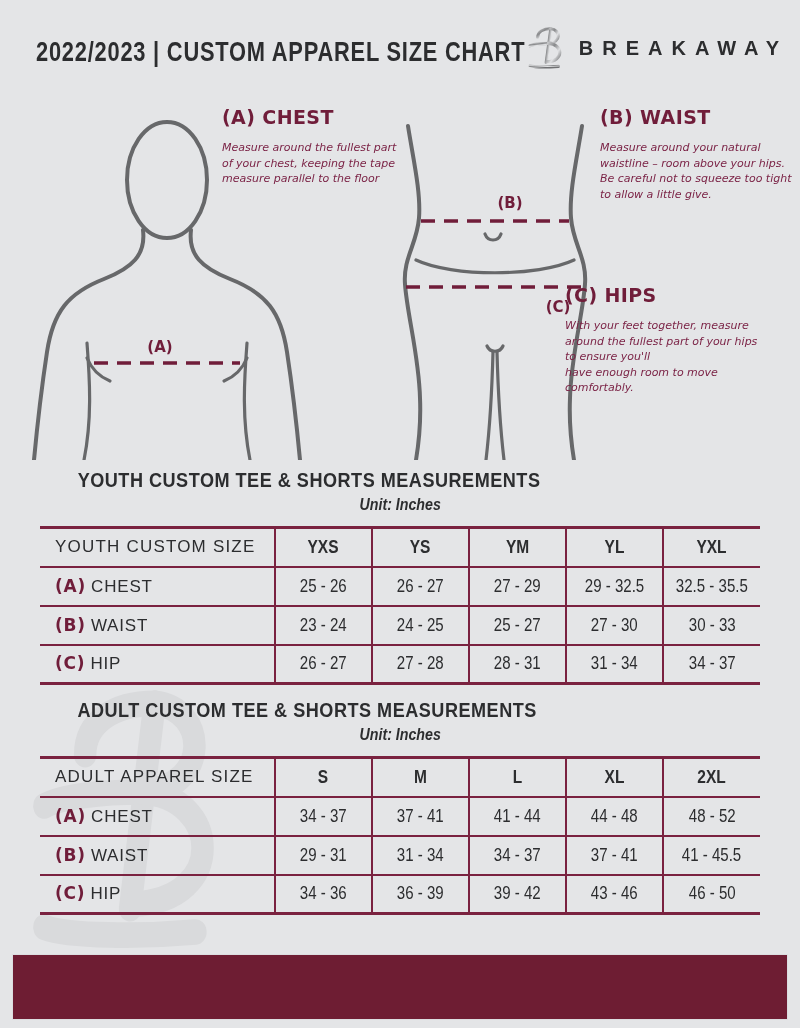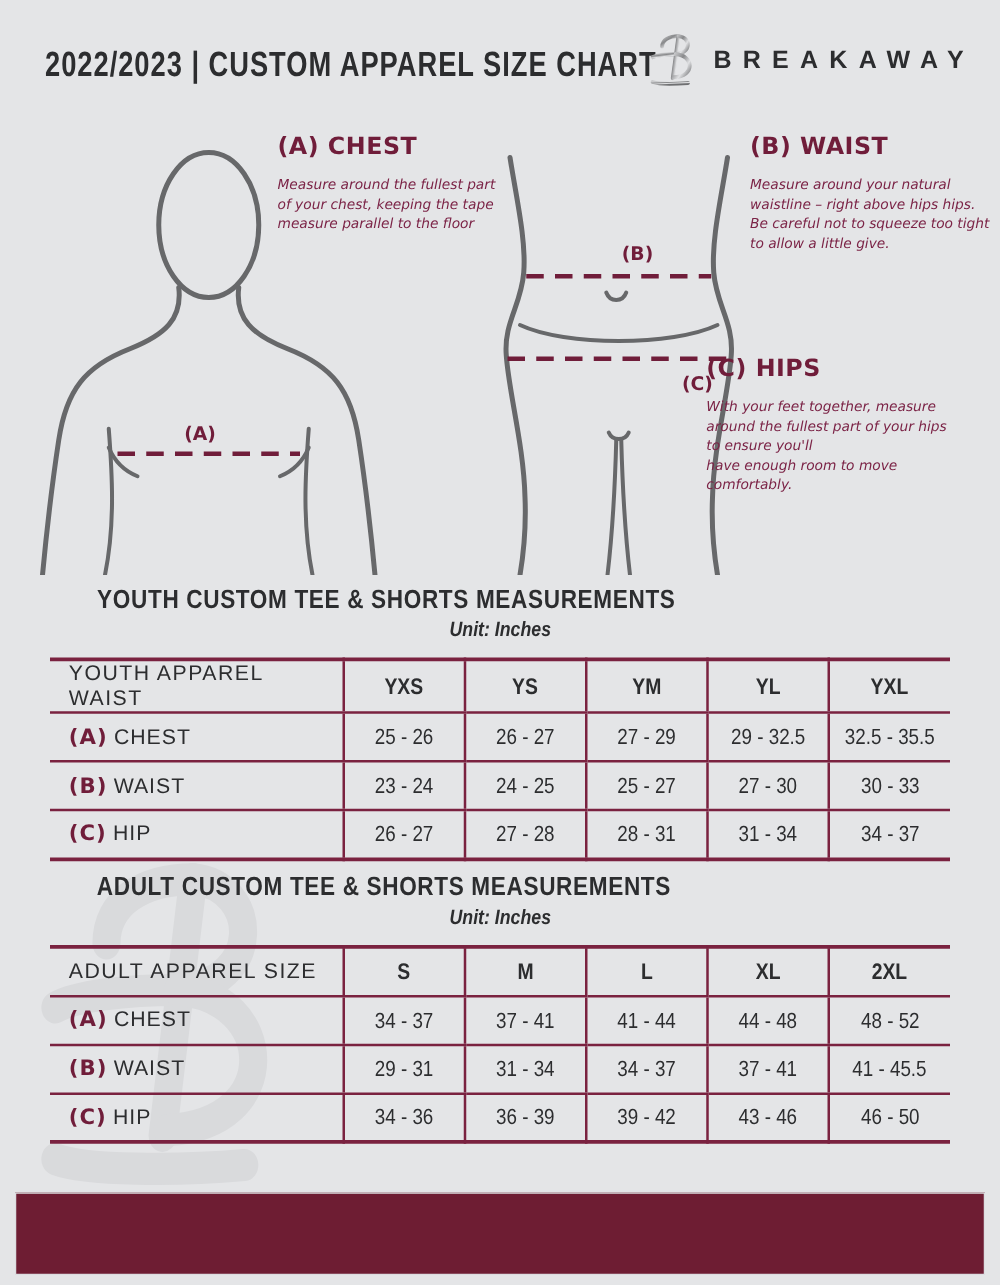--- a/index.html
+++ b/index.html
@@ -15,21 +15,21 @@
   *{margin:0;padding:0;box-sizing:border-box;}
   html,body{background:#cfd0d2;}
   .sheet{
     position:relative;width:800px;height:1028px;background:var(--bg);
     font-family:"Liberation Sans",sans-serif;overflow:hidden;margin:0 auto;
   }
   
   .page-title{position:absolute;left:36px;top:34px;height:36px;line-height:36px;color:var(--ink);}
   .cnd-t{display:inline-block;transform:scaleX(0.78);transform-origin:left center;
     font-weight:bold;font-size:28px;letter-spacing:1px;white-space:nowrap;}
-  .brand{position:absolute;top:22px;right:20px;display:flex;align-items:center;gap:6px;}
+  .brand{position:absolute;top:22px;right:12px;display:flex;align-items:center;gap:6px;}
   .brand-name{font-weight:bold;font-size:20px;letter-spacing:9px;color:var(--ink);white-space:nowrap;}
   
   .fig{position:absolute;}
   .fig-torso{left:20px;top:100px;}
   .fig-lower{left:390px;top:100px;}
   .fig path,.fig ellipse,.fig line{fill:none;}
   .outline{stroke:var(--fig);stroke-width:4;stroke-linecap:round;}
   .outline-thin{stroke:var(--fig);stroke-width:3.2;stroke-linecap:round;}
   .dash{stroke:var(--mar);stroke-width:3.6;stroke-dasharray:14 9;}
   .marker{font-family:"DejaVu Sans",sans-serif;font-weight:bold;font-size:15px;fill:var(--mar);}
@@ -123,21 +123,21 @@
     <line class="dash" x1="16" y1="187" x2="194" y2="187"></line>
     <text class="marker" x="168" y="212" text-anchor="middle">(C)</text>
   </svg>
 
   <div class="guide-block guide-chest">
     <div class="guide-h">(A) CHEST</div>
     <div class="guide-p">Measure around the fullest part of your chest, keeping the tape measure parallel to the floor</div>
   </div>
   <div class="guide-block guide-waist">
     <div class="guide-h">(B) WAIST</div>
-    <div class="guide-p">Measure around your natural waistline – right above hips hips. Be careful not to squeeze too tight to allow a little give.</div>
+    <div class="guide-p">Measure around your natural waistline – room above your hips. Be careful not to squeeze too tight to allow a little give.</div>
   </div>
   <div class="guide-block guide-hips">
     <div class="guide-h">(C) HIPS</div>
     <div class="guide-p">With your feet together, measure around the fullest part of your hips to ensure you'll
 have enough room to move comfortably.</div>
   </div>
 
   <svg class="watermark" width="245" height="280" viewBox="0 0 60 60" preserveAspectRatio="none">
     <path d="M 31,5 C 21,5 14,9 14,16"></path>
     <path d="M 31,5 L 25,49"></path>
@@ -157,21 +157,21 @@
     <colgroup>
         <col style="width:235px">
         <col style="width:97px">
         <col style="width:97px">
         <col style="width:97px">
         <col style="width:97px">
         <col style="width:97px">
       </colgroup>
     <thead>
         <tr>
-          <th class="lbl">YOUTH APPAREL WAIST</th>
+          <th class="lbl">YOUTH CUSTOM SIZE</th>
           <th><span class="cnd">YXS</span></th>
           <th><span class="cnd">YS</span></th>
           <th><span class="cnd">YM</span></th>
           <th><span class="cnd">YL</span></th>
           <th><span class="cnd">YXL</span></th>
         </tr>
       </thead>
     <tbody>
         <tr>
           <td class="lbl"><span class="rk">(A)</span><span class="rl">CHEST</span></td>

